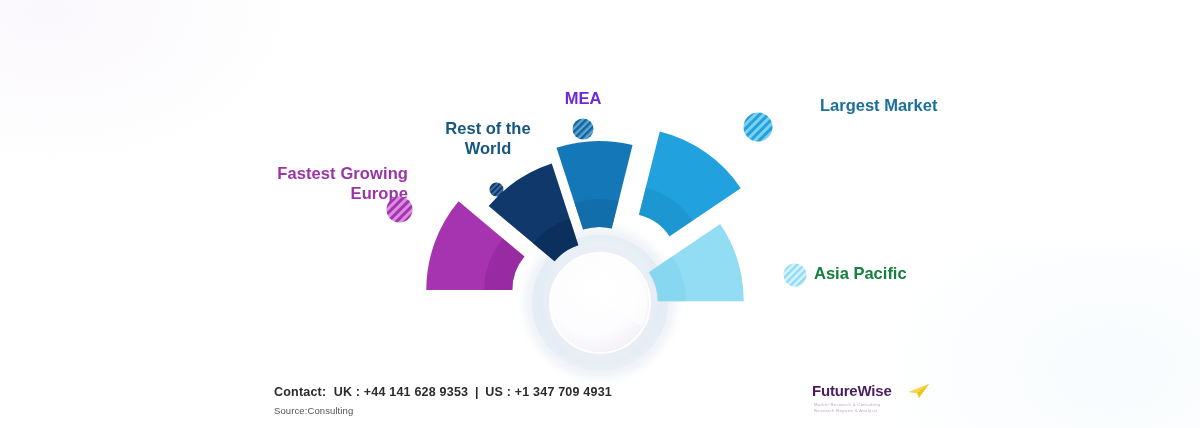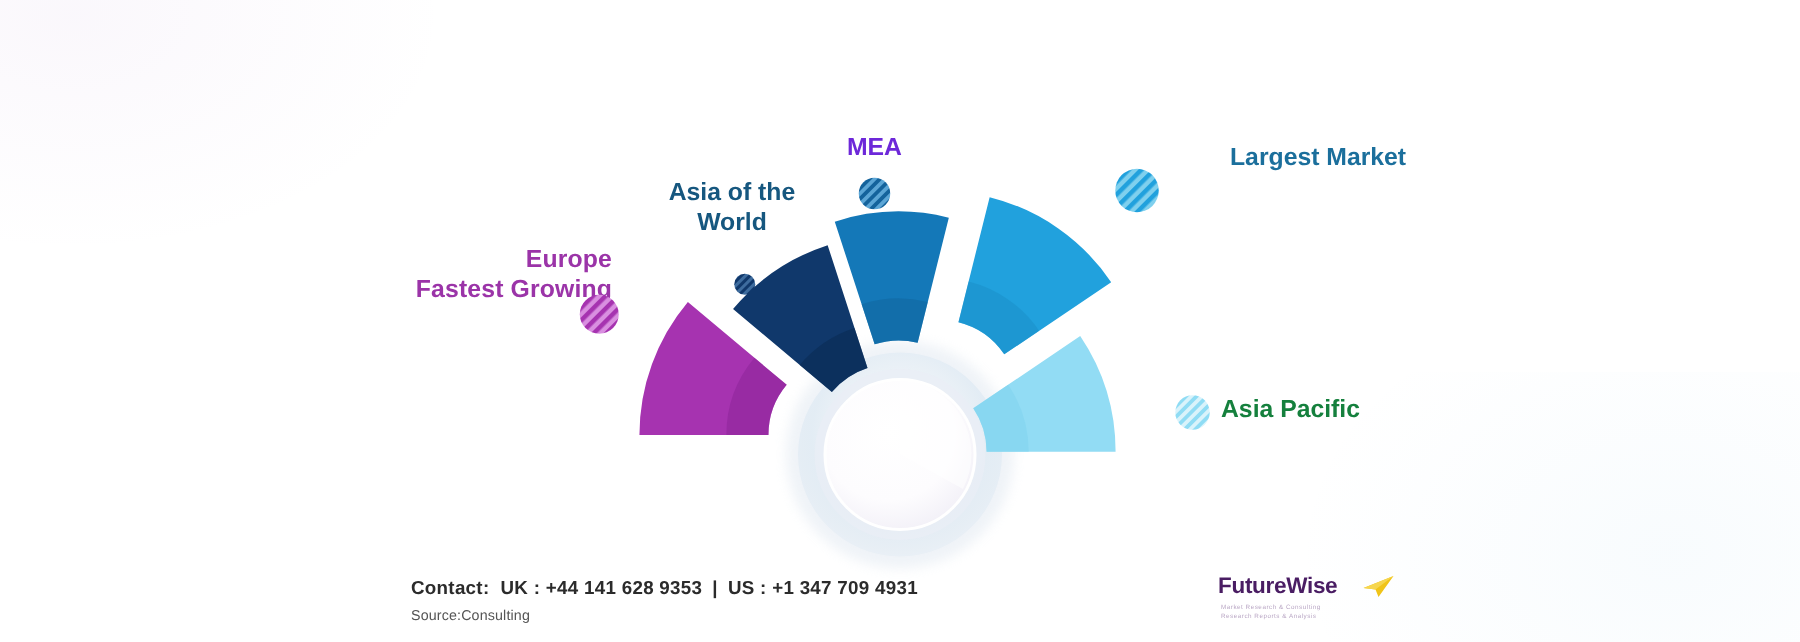--- a/index.html
+++ b/index.html
@@ -141,31 +141,31 @@
       <g>
         <circle cx="270" cy="253" r="57" fill="#e9eef5" opacity=".75"></circle>
         <circle cx="270" cy="253" r="50" fill="url(#hub-grad)"></circle>
         <circle cx="270" cy="253" r="50" fill="none" stroke="#ffffff" stroke-width="2"></circle>
         <path d="M270 253 L270 203 A50 50 0 0 1 312 276 Z" fill="#ffffff" opacity=".55"></path>
       </g>
     </svg>
   </div>
 
   <div class="lbl lbl-europe">
+    <span class="ln">Fastest Growing</span>
     <span class="ln">Europe</span>
-    <span class="ln">Fastest Growing</span>
   </div>
   <div class="bullet b-europe">
     <svg width="27" height="27" viewBox="0 0 27 27">
         <circle cx="13.5" cy="13.5" r="13" fill="url(#stripe-europe)"></circle>
       </svg>
   </div>
 
   <div class="lbl lbl-row-title">
-    <span class="ln">Asia of the</span>
+    <span class="ln">Rest of the</span>
     <span class="ln">World</span>
   </div>
   <div class="bullet b-row">
     <svg width="15" height="15" viewBox="0 0 15 15">
         <circle cx="7.5" cy="7.5" r="7" fill="url(#stripe-row)"></circle>
       </svg>
   </div>
 
   <div class="lbl lbl-mea">
     <span class="ln">MEA</span>

